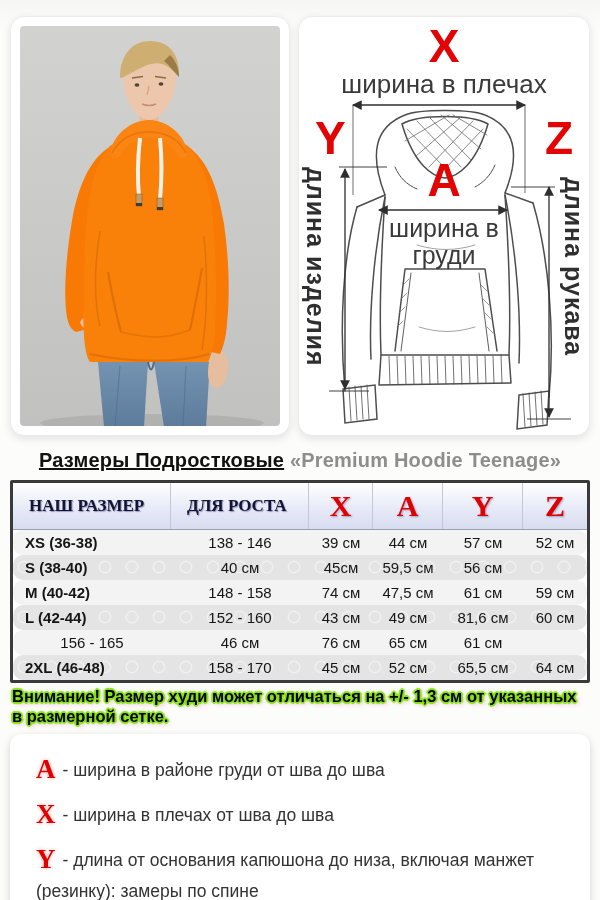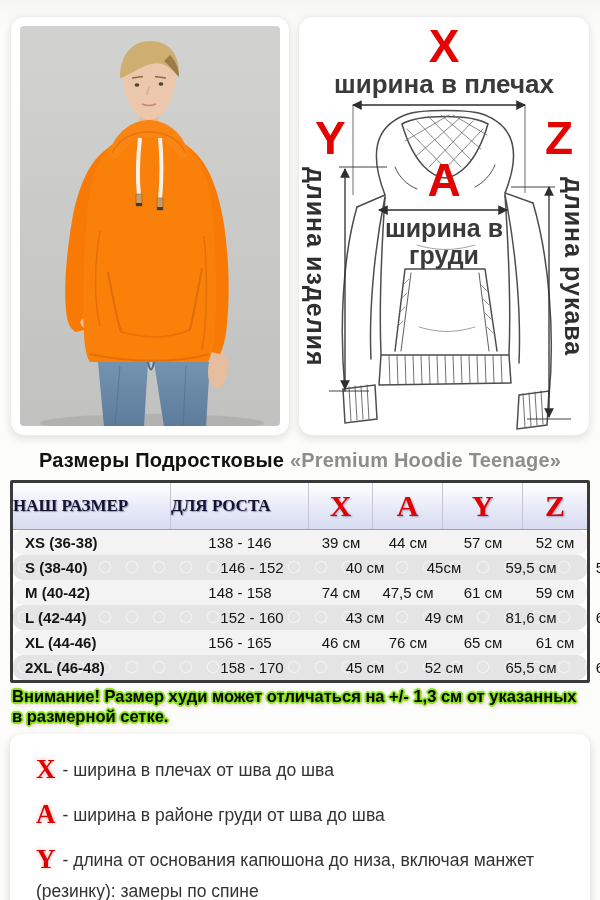--- a/index.html
+++ b/index.html
@@ -13,43 +13,43 @@
   .photo-wrap{width:100%;height:100%;border-radius:4px;overflow:hidden;}
   .photo-wrap svg{display:block;}
   .diagram-card{position:relative;width:292px;height:420px;box-sizing:border-box;overflow:hidden;}
   .diagram-card svg{position:absolute;left:0;top:0;}
 
   .dg-letter{position:absolute;font-weight:800;font-size:46px;line-height:1;color:#e20303;font-family:"Liberation Sans",sans-serif;}
   .dg-x{left:0;right:0;top:6px;text-align:center;}
   .dg-y{left:16px;top:98px;}
   .dg-z{right:16px;top:98px;}
   .dg-a{left:0;right:0;top:140px;text-align:center;}
-  .dg-hlabel{position:absolute;left:0;right:0;text-align:center;font-weight:700;color:#3a3a3a;}
+  .dg-hlabel{position:absolute;left:0;right:0;text-align:center;font-weight:400;color:#3a3a3a;}
   .dg-xlabel{top:52px;font-size:26px;}
   .dg-alabel{top:198px;left:50%;right:auto;transform:translateX(-50%);width:150px;font-size:25px;line-height:1.06;text-align:center;}
   .dg-vlabel{position:absolute;writing-mode:vertical-rl;font-weight:700;font-size:25px;color:#2f2f2f;letter-spacing:1px;}
   .dg-vleft{left:2px;top:150px;}
   .dg-vright{right:1px;top:160px;}
 
   
   .title{margin-top:13px;text-align:center;font-size:20px;font-weight:700;letter-spacing:.2px;}
-  .title .t-black{color:#111;}
+  .title .t-black{color:#111;text-decoration:underline;}
   .title .t-gray{color:#8d8d8d;text-align:right;}
 
   
   .size-table{margin:8px 10px 0 10px;width:580px;box-sizing:border-box;border:3px solid #3a3a3a;border-radius:2px;background:#fff;}
   .thead,.trow{display:grid;grid-template-columns:158px 138px 64px 70px 80px 64px;}
   .thead{height:46px;background:linear-gradient(#ffffff,#e7eaf7 55%,#d7dcf0);border-bottom:1px solid #9aa0b8;}
   .hcell{display:flex;align-items:center;border-right:1px solid #c2c6d6;font-family:"Liberation Serif",serif;}
   .hcell:last-child{border-right:none;}
-  .h-text{padding-left:0;font-size:17px;font-weight:700;color:#14142e;text-shadow:1px 1px 1px rgba(130,140,190,.85);}
+  .h-text{padding-left:16px;font-size:17px;font-weight:700;color:#14142e;text-shadow:1px 1px 1px rgba(130,140,190,.85);}
   .h-letter{justify-content:center;font-size:30px;font-weight:700;color:#e00000;text-shadow:1px 1px 2px rgba(140,140,180,.8);}
   .trow{height:25px;border-radius:10px;}
   .trow.light{background:#f3f3f3;}
-  .trow.dark{background-color:#e4e4e4;background-image:radial-gradient(circle 8px at 11px 12px,rgba(255,255,255,0) 4.5px,rgba(255,255,255,.5) 5.5px,rgba(255,255,255,0) 7px);background-size:27px 25px;gap:12px;}
+  .trow.dark{background-color:#e4e4e4;background-image:radial-gradient(circle 8px at 11px 12px,rgba(255,255,255,0) 4.5px,rgba(255,255,255,.5) 5.5px,rgba(255,255,255,0) 7px);background-size:27px 25px;}
   .cell{display:flex;align-items:center;font-size:15px;color:#151515;}
   .c-size{padding-left:12px;font-weight:700;}
   .c-center{justify-content:center;}
 
   
   .warning{margin:4px 12px 0 12px;font-size:16.5px;line-height:1.2;font-weight:700;color:#000;
     text-shadow:-2px 0 1px #87e018,2px 0 1px #87e018,0 -2px 1px #87e018,0 2px 1px #87e018,
       -1px -1px 1px #8ae21c,1px 1px 1px #8ae21c,1px -1px 1px #8ae21c,-1px 1px 1px #8ae21c,
       0 0 5px #b9ef6d,3px 3px 4px rgba(250,120,215,.45);}
 
@@ -208,21 +208,20 @@
     <div class="trow light">
       <div class="cell c-size">XS (36-38)</div>
       <div class="cell c-center">138 - 146</div>
       <div class="cell c-center">39 см</div>
       <div class="cell c-center">44 см</div>
       <div class="cell c-center">57 см</div>
       <div class="cell c-center">52 см</div>
     </div>
     <div class="trow dark">
       <div class="cell c-size">S (38-40)</div>
-      <div class="cell c-center">146 - 152</div>
       <div class="cell c-center">40 см</div>
       <div class="cell c-center">45см</div>
       <div class="cell c-center">59,5 см</div>
       <div class="cell c-center">56 см</div>
     </div>
     <div class="trow light">
       <div class="cell c-size">M (40-42)</div>
       <div class="cell c-center">148 - 158</div>
       <div class="cell c-center">74 см</div>
       <div class="cell c-center">47,5 см</div>
@@ -231,39 +230,38 @@
     </div>
     <div class="trow dark">
       <div class="cell c-size">L (42-44)</div>
       <div class="cell c-center">152 - 160</div>
       <div class="cell c-center">43 см</div>
       <div class="cell c-center">49 см</div>
       <div class="cell c-center">81,6 см</div>
       <div class="cell c-center">60 см</div>
     </div>
     <div class="trow light">
-      <div class="cell c-size">XL (44-46)</div>
       <div class="cell c-center">156 - 165</div>
       <div class="cell c-center">46 см</div>
       <div class="cell c-center">76 см</div>
       <div class="cell c-center">65 см</div>
       <div class="cell c-center">61 см</div>
     </div>
     <div class="trow dark">
       <div class="cell c-size">2XL (46-48)</div>
       <div class="cell c-center">158 - 170</div>
       <div class="cell c-center">45 см</div>
       <div class="cell c-center">52 см</div>
       <div class="cell c-center">65,5 см</div>
       <div class="cell c-center">64 см</div>
     </div>
   </div>
 
   <div class="warning">Внимание! Размер худи может отличаться на +/- 1,3 см от указанных в размерной сетке.</div>
 
   <div class="legend-card">
+    <p class="legend-item"><span class="l-letter">A</span><span>- ширина в районе груди от шва до шва</span></p>
     <p class="legend-item"><span class="l-letter">X</span><span>- ширина в плечах от шва до шва</span></p>
-    <p class="legend-item"><span class="l-letter">A</span><span>- ширина в районе груди от шва до шва</span></p>
     <p class="legend-item"><span class="l-letter">Y</span><span>- длина от основания капюшона до низа, включая манжет (резинку): замеры по спине</span></p>
 
   </div>
 
 </div>
 
 </body></html>

